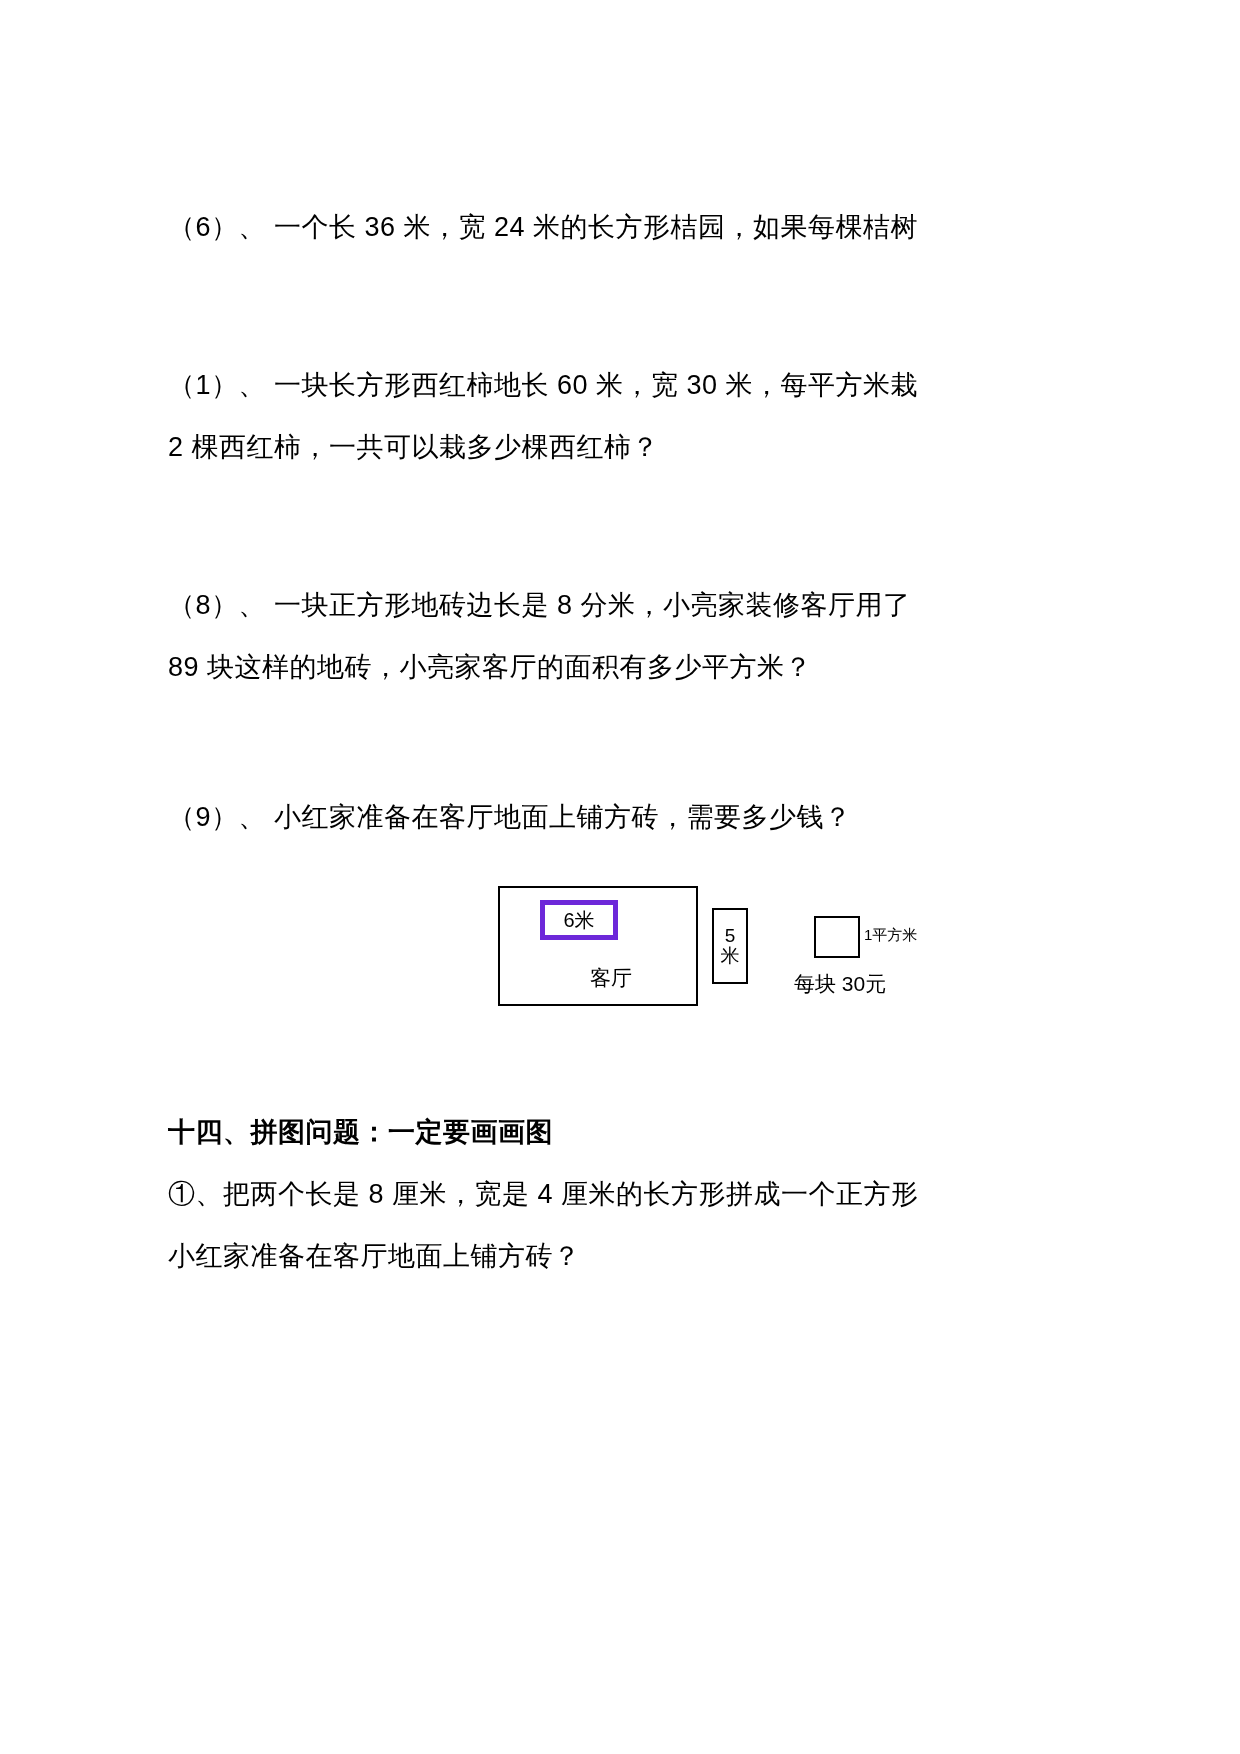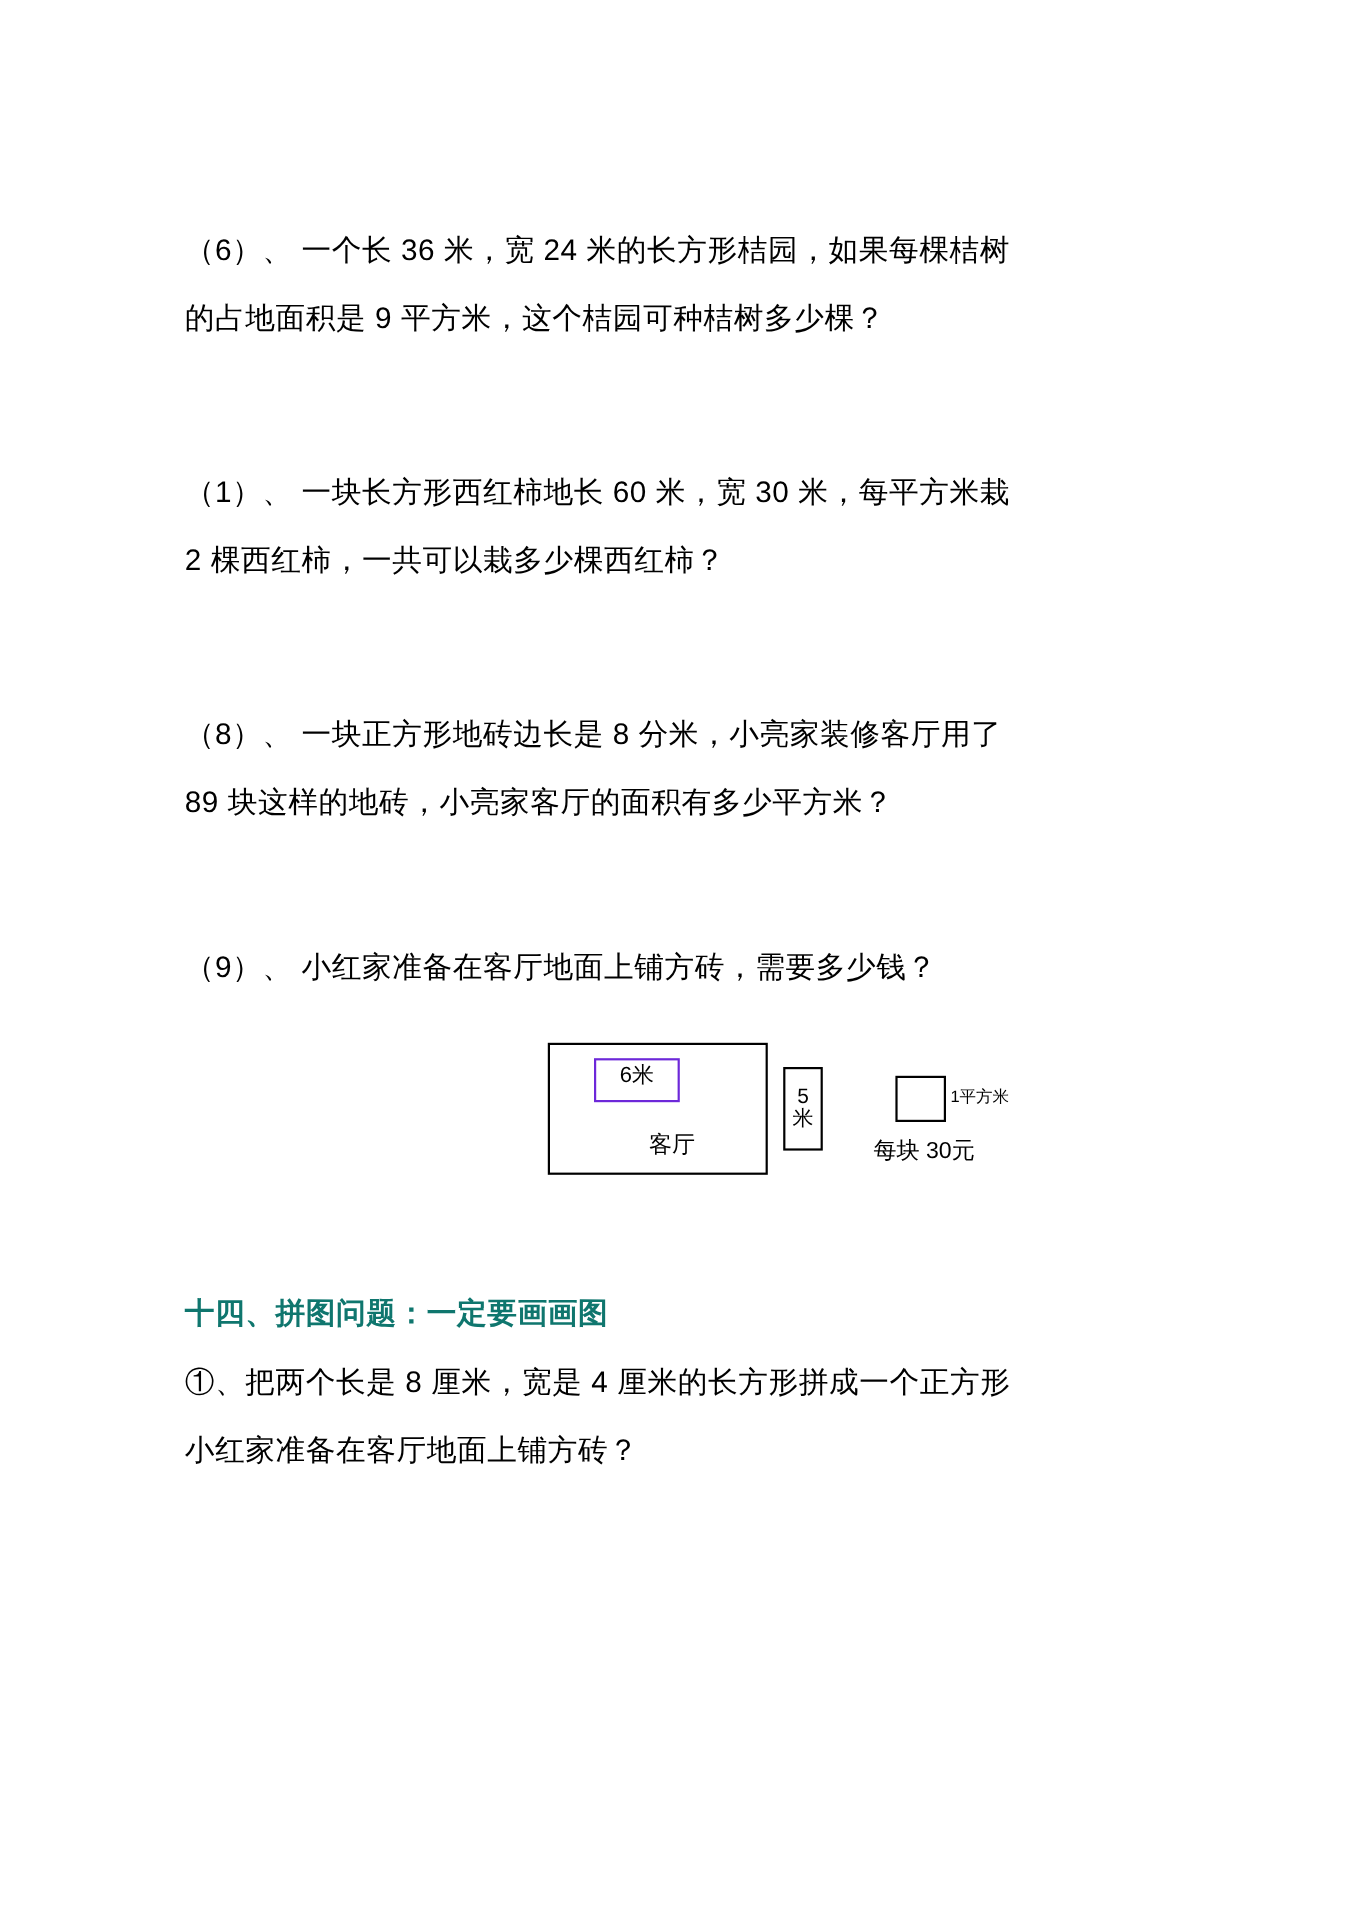--- a/index.html
+++ b/index.html
@@ -56,23 +56,24 @@
     height: 120px;
     border: 2px solid #000;
     box-sizing: border-box;
   }
   .room-inner {
     position: absolute;
     left: 42px;
     top: 14px;
     width: 78px;
     height: 40px;
-    border: 2px solid #6d28d9;
+    border: 5px solid #6d28d9;
     box-sizing: border-box;
     display: flex;
+    align-items: center;
     justify-content: center;
     font-size: 20px;
   }
   .room-label {
     position: absolute;
     left: 92px;
     top: 78px;
     font-size: 21px;
   }
   .side-box {
@@ -106,36 +107,35 @@
     font-size: 15px;
   }
   .tile-price {
     position: absolute;
     left: 296px;
     top: 84px;
     font-size: 21px;
   }
 
   .section-title {
-    color: #0f766e;
+    color: #000000;
     font-weight: bold;
     font-size: 27px;
     line-height: 62px;
     letter-spacing: 0.5px;
   }
 </style>
 </head>
 <body>
 
 <div class="page">
   <div class="content">
 
     <div class="q-block">
       <div class="q-line">（6）、 一个长 36 米，宽 24 米的长方形桔园，如果每棵桔树</div>
-      <div class="q-line">的占地面积是 9 平方米，这个桔园可种桔树多少棵？</div>
     </div>
 
     <div class="spacer-lg"></div>
 
     <div class="q-block">
       <div class="q-line">（1）、 一块长方形西红柿地长 60 米，宽 30 米，每平方米栽</div>
       <div class="q-line">2 棵西红柿，一共可以栽多少棵西红柿？</div>
     </div>
 
     <div class="spacer-lg"></div>

